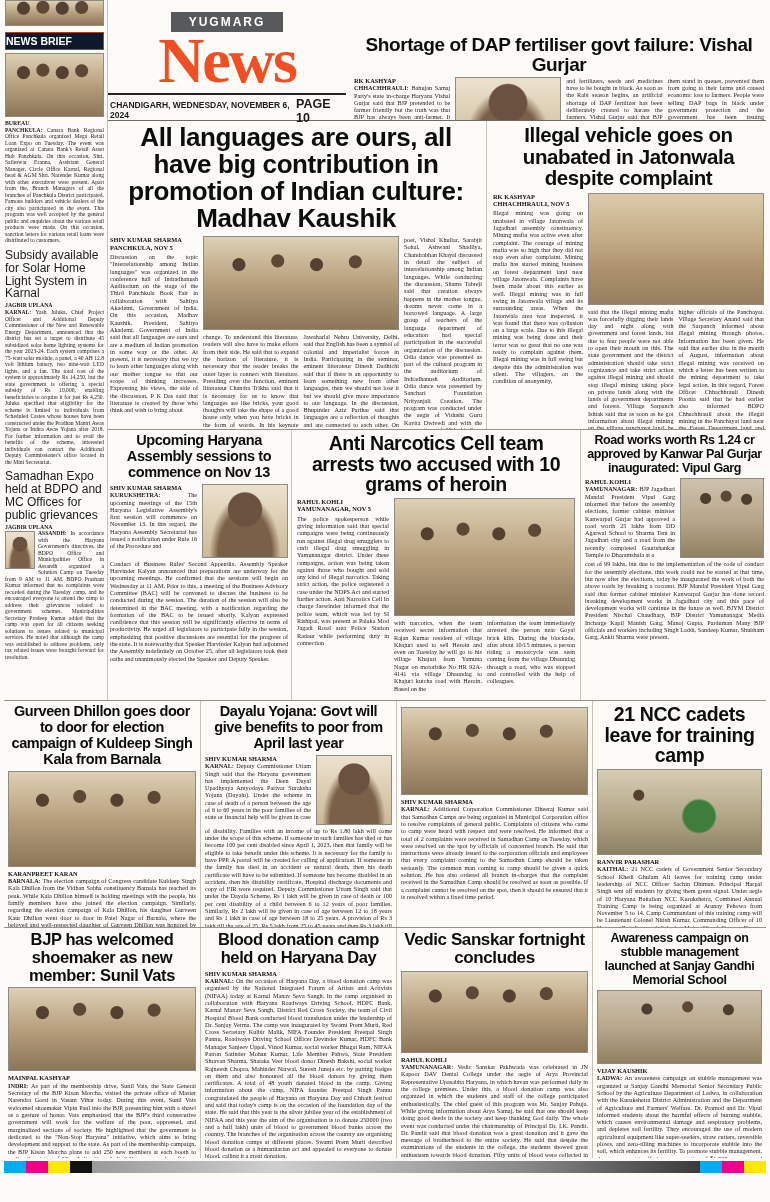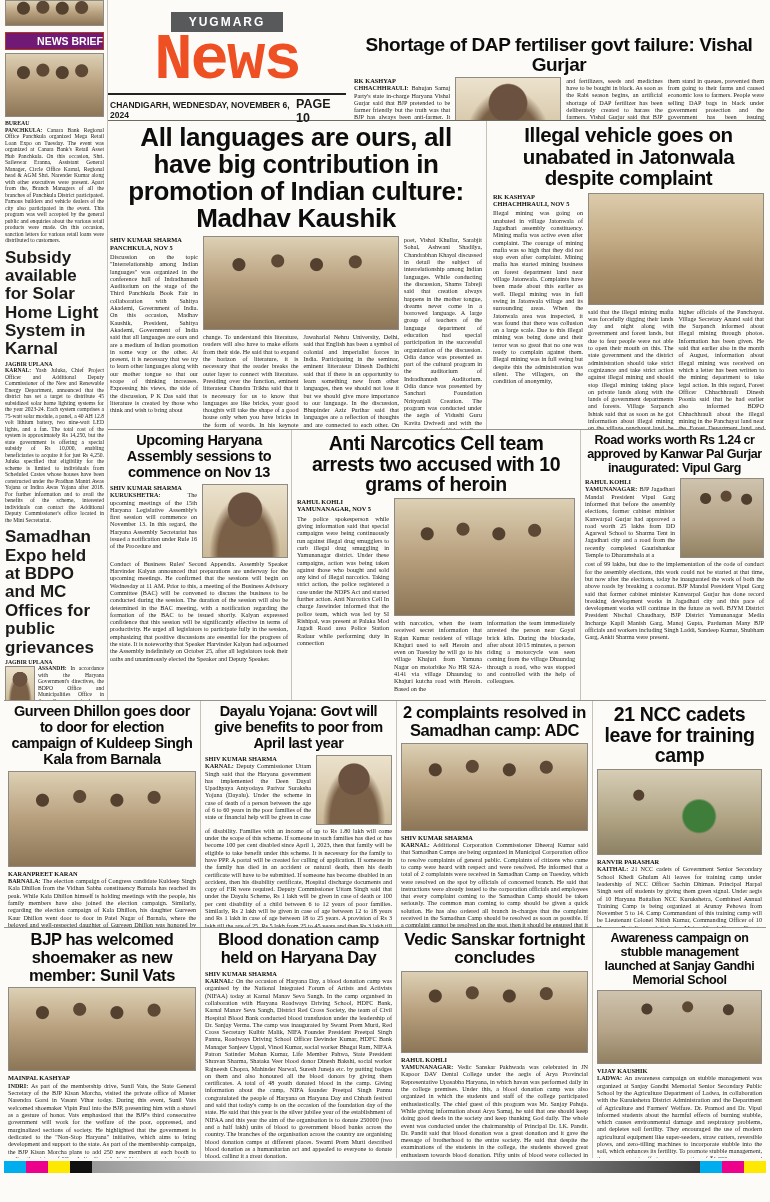--- a/index.html
+++ b/index.html
@@ -49,21 +49,21 @@
   
   .top-zone { display:flex; height:700px; }
   .sidebar { width:104px; border-right:1px solid #c7c2b6; padding:0 3px 0 1px; overflow:hidden; }
   .main-zone { flex:1; display:flex; flex-direction:column; min-width:0; }
 
   .header-row { height:121px; display:flex; border-bottom:1px solid #6e6a60; }
   .masthead { width:238px; position:relative; padding-top:12px; }
   .logo-box { width:112px; margin:0 auto; background:#58595b; color:#fff; text-align:center;
               font-family:"Liberation Sans",sans-serif; font-weight:bold; font-size:12px;
               letter-spacing:2px; padding:3px 0; }
-  .news-title { font-family:Liberation Mono, monospace; font-weight:bold; color:#ee4f23;
+  .news-title { font-family:Liberation Serif, serif; font-weight:bold; color:#ee4f23;
                 font-size:64px; line-height:0.92; text-align:center; letter-spacing:-2px; }
   .mast-date { display:flex; justify-content:space-between; align-items:baseline;
                border-top:2px solid #222; margin-top:2px; padding:2px 2px 0 2px;
                font-family:"Liberation Sans",sans-serif; font-weight:bold; }
   .mast-date .dt { font-size:8.5px; } .mast-date .pg { font-size:12.5px; }
 
   .dap { flex:1; min-width:0; padding:2px 2px 0 8px; }
 
   .feature-row { height:309px; display:flex; border-bottom:1px solid #97938a; }
   .art-madhav { width:378px; padding:3px 4px 0 2px; }
@@ -74,26 +74,26 @@
   .art-narcotics { flex:1; min-width:0; border-left:1px solid #c7c2b6; border-right:1px solid #c7c2b6; padding:3px 5px 0 5px; }
   .art-roadworks { width:185px; padding:3px 2px 0 4px; }
 
   .lower-row, .bottom-row { display:flex; }
   .lower-row { height:228px; border-top:1px solid #97938a; border-bottom:1px solid #97938a; }
   .bottom-row { height:230px; }
   .lower-row article, .bottom-row article { padding:3px 4px 0 4px; }
   .lower-row article + article, .bottom-row article + article { border-left:1px solid #c7c2b6; }
   .w1{width:196px;} .w2{width:196px;} .w3{width:196px;} .w4{flex:1;min-width:0;}
 
-  .brief-head { background:#701a75; color:#fff; text-align:right;
+  .brief-head { background:#0f172a; color:#fff; text-align:left;
                 font-family:"Liberation Sans",sans-serif; font-weight:bold; font-size:10.5px;
                 padding:2px 0; margin:6px 0 3px 0; border:1px solid #b33a18; }
   .brief-title { font-family:"Liberation Sans",sans-serif; font-weight:bold; font-size:10px;
                  line-height:1.12; margin-bottom:3px; }
-  .side-hl { font-family:"Liberation Sans",sans-serif; font-weight:bold; font-size:17px;
+  .side-hl { font-family:"Liberation Sans",sans-serif; font-weight:normal; font-size:12px;
              line-height:1.08; margin:5px 0 2px 0; }
   .float-ph { float:left; width:30px; height:38px; margin:1px 3px 1px 0; }
 
   .color-bar { height:12px; margin-top:3px; display:flex; }
   .sw { width:22px; height:100%; } 
   .sw-fill { flex:1; background:linear-gradient(90deg,#9a9a9a,#cfcfcf 30%,#8b8b8b 70%,#3a3a3a); }
   .cyan{background:#00adee;} .magenta{background:#ec008c;} .yellow{background:#ffe800;} .black{background:#111;}
 </style>
 </head>
 <body>
@@ -247,21 +247,20 @@
         <div class="c">
           <div class="byl">SHIV KUMAR SHARMA</div>
           <p class="bt"><b class="dl">KARNAL:</b><span>Deputy Commissioner Uttam Singh said that the Haryana government has implemented the Deen Dayal Upadhyaya Antyodaya Parivar Suraksha Yojana (Dayalu). Under the scheme in case of death of a person between the age of 6 to 60 years in the poor families of the state or financial help will be given in case</span></p>
         </div>
         <div class="ph ph-portrait" style="width:76px;height:70px;flex:none;"></div>
       </div>
       <p class="bt" style="margin-top:2px;">of disability. Families with an income of up to Rs 1.80 lakh will come under the scope of this scheme. If someone in such families has died or has become 100 per cent disabled since April 1, 2023, then that family will be eligible to take benefit under this scheme. It is necessary for the family to have PPP. A portal will be created for calling of application. If someone in the family has died in an accident or natural death, then his death certificate will have to be submitted. If someone has become disabled in an accident, then his disability certificate, Hospital discharge documents and copy of FIR were required. Deputy Commissioner Uttam Singh said that under the Dayalu Scheme, Rs 1 lakh will be given in case of death or 100 per cent disability of a child between 6 to 12 years of poor families. Similarly, Rs 2 lakh will be given in case of age between 12 to 18 years and Rs 1 lakh in case of age between 18 to 25 years. A provision of Rs 3 lakh till the age of 25, Rs 5 lakh from 25 to 45 years and then Rs 3 lakh till the age of 60 years has been made.</p>
     </article>
 
     <article class="w3">
-      <h1 class="hl fs17">2 complaints resolved in Samadhan camp: ADC</h1>
       <div class="ph ph-people" style="height:88px;margin:3px 0;"></div>
       <div class="byl">SHIV KUMAR SHARMA</div>
       <p class="bt"><b class="dl">KARNAL:</b><span>Additional Corporation Commissioner Dheeraj Kumar said that Samadhan Camps are being organized in Municipal Corporation office to resolve complaints of general public. Complaints of citizens who came to camp were heard with respect and were resolved. He informed that a total of 2 complaints were received in Samadhan Camp on Tuesday, which were resolved on the spot by officials of concerned branch. He said that instructions were already issued to the corporation officials and employees that every complaint coming to the Samadhan Camp should be taken seriously. The common man coming to camp should be given a quick solution. He has also ordered all branch in-charges that the complaint received in the Samadhan Camp should be resolved as soon as possible. If a complaint cannot be resolved on the spot, then it should be ensured that it is resolved within a fixed time period.</span></p>
     </article>
 
     <article class="w4">
       <h1 class="hl fs20">21 NCC cadets leave for training camp</h1>
       <div class="ph ph-green" style="height:86px;margin:3px 0;"></div>
       <div class="byl">RANVIR PARASHAR</div>
       <p class="bt"><b class="dl">KAITHAL:</b><span>21 NCC cadets of Government Senior Secondary School Khedi Ghulam Ali leaves for training camp under leadership of NCC Officer Sachin Dhiman. Principal Harpal Singh sent off students by giving them green signal. Under aegis of 10 Haryana Battalion NCC Kurukshetra, Combined Annual Training Camp is being organized at Arunay Pehowa from November 5 to 14. Camp Commandant of this training camp will be Lieutenant Colonel Nitish Kumar, Commanding Officer of 10 Haryana Battalion and Subedar Major Vinod Kumar, Deputy Camp Commandant. While congratulating the students in his address, the Principal said that in the training camp, all the NCC cadets will learn new things about discipline as well as cooperation, enthusiasm, zeal and cultural exchange. All staff members of school were also present on this occasion.</span></p>

